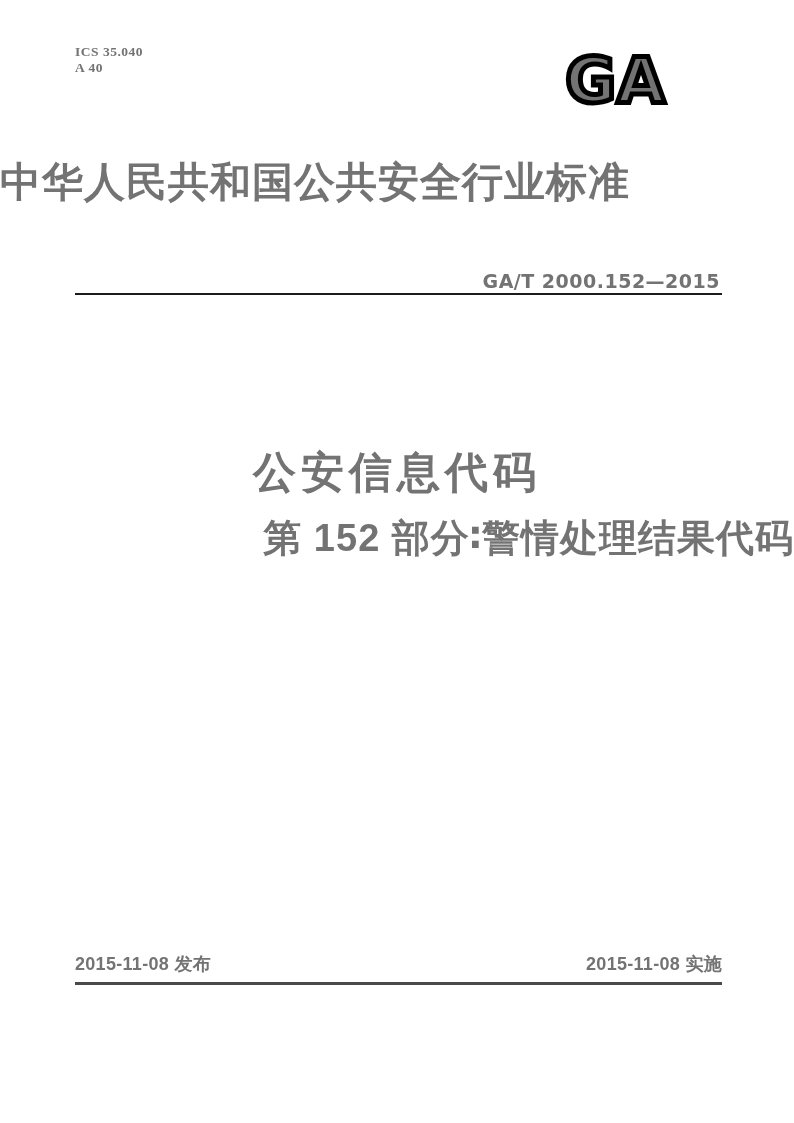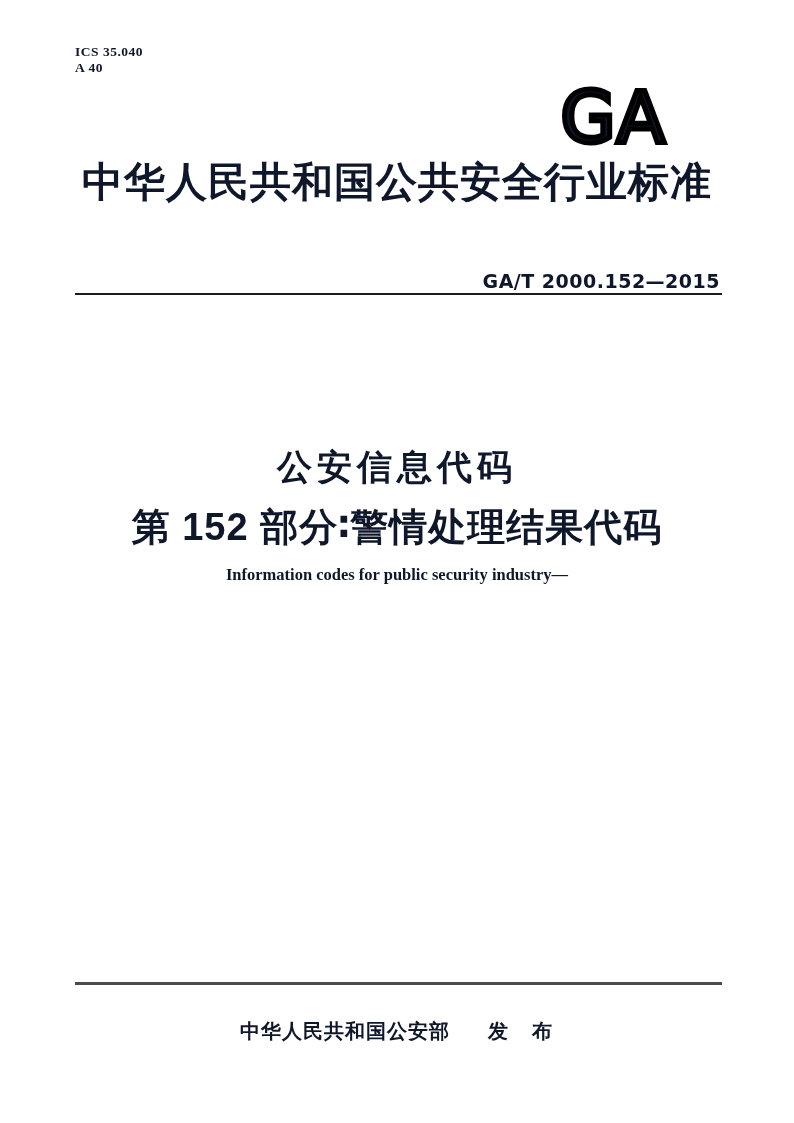--- a/index.html
+++ b/index.html
@@ -6,52 +6,51 @@
     margin: 0;
     padding: 0;
     background: #e8e8e8;
   }
   .page {
     position: relative;
     width: 794px;
     height: 1123px;
     margin: 0 auto;
     background: #ffffff;
-    color: #0f172a;
+    color: #737373;
     overflow: hidden;
     font-family: "Liberation Sans", "DejaVu Sans", sans-serif;
   }
   .ics-block {
     position: absolute;
     left: 75px;
     top: 44px;
     font-family: "Liberation Serif", "DejaVu Serif", serif;
     font-weight: bold;
     font-size: 13.5px;
     line-height: 16px;
     letter-spacing: 0.5px;
   }
   .ga-logo {
     position: absolute;
     right: 128px;
     top: 50px;
     font-family: "DejaVu Sans", "Liberation Sans", sans-serif;
-    font-weight: normal;
-    font-size: 71px;
+    font-weight: bold;
+    font-size: 62px;
     line-height: 1;
     letter-spacing: 1px;
-    margin-top: 32px;
     -webkit-text-stroke: 5px #000;
   }
   .header-title {
     position: absolute;
     left: 0;
     right: 0;
     top: 160px;
-    text-align: center;
+    text-align: left;
     font-weight: bold;
     font-size: 41px;
     line-height: 1.1;
     letter-spacing: 1px;
     white-space: nowrap;
   }
   .std-number {
     position: absolute;
     right: 74px;
     top: 238px;
@@ -74,27 +73,28 @@
   .cn-title {
     position: absolute;
     left: 0;
     right: 0;
     top: 444px;
     text-align: center;
     font-weight: bold;
     white-space: nowrap;
   }
   .cn-title-line1 {
-    font-size: 35px;
+    font-size: 43px;
     letter-spacing: 5px;
     margin-bottom: 11px;
   }
   .cn-title-line2 {
     font-size: 38px;
     letter-spacing: 1px;
+    text-align: right;
   }
   .en-title {
     position: absolute;
     left: 0;
     right: 0;
     top: 562px;
     text-align: center;
     font-family: "Liberation Serif", "DejaVu Serif", serif;
     font-weight: bold;
     font-size: 16.5px;
@@ -149,23 +149,23 @@
   <div class="std-number">GA/T 2000.152—2015</div>
 
   <div class="rule rule-top"></div>
 
   <div class="cn-title">
     <div class="cn-title-line1">公安信息代码</div>
     <div class="cn-title-line2">第 152 部分∶警情处理结果代码</div>
   </div>
 
   <div class="en-title">
-    <div>Information codes for public security industry—</div>
   </div>
 
+  <div class="date-row">
+    <span>2015-11-08 发布</span>
+    <span>2015-11-08 实施</span>
+  </div>
 
   <div class="rule rule-bottom"></div>
 
-  <div class="publisher-row">
-    <span>中华人民共和国公安部</span><span class="publish-label">发　布</span>
-  </div>
 
 </div>
 
 </body></html>

